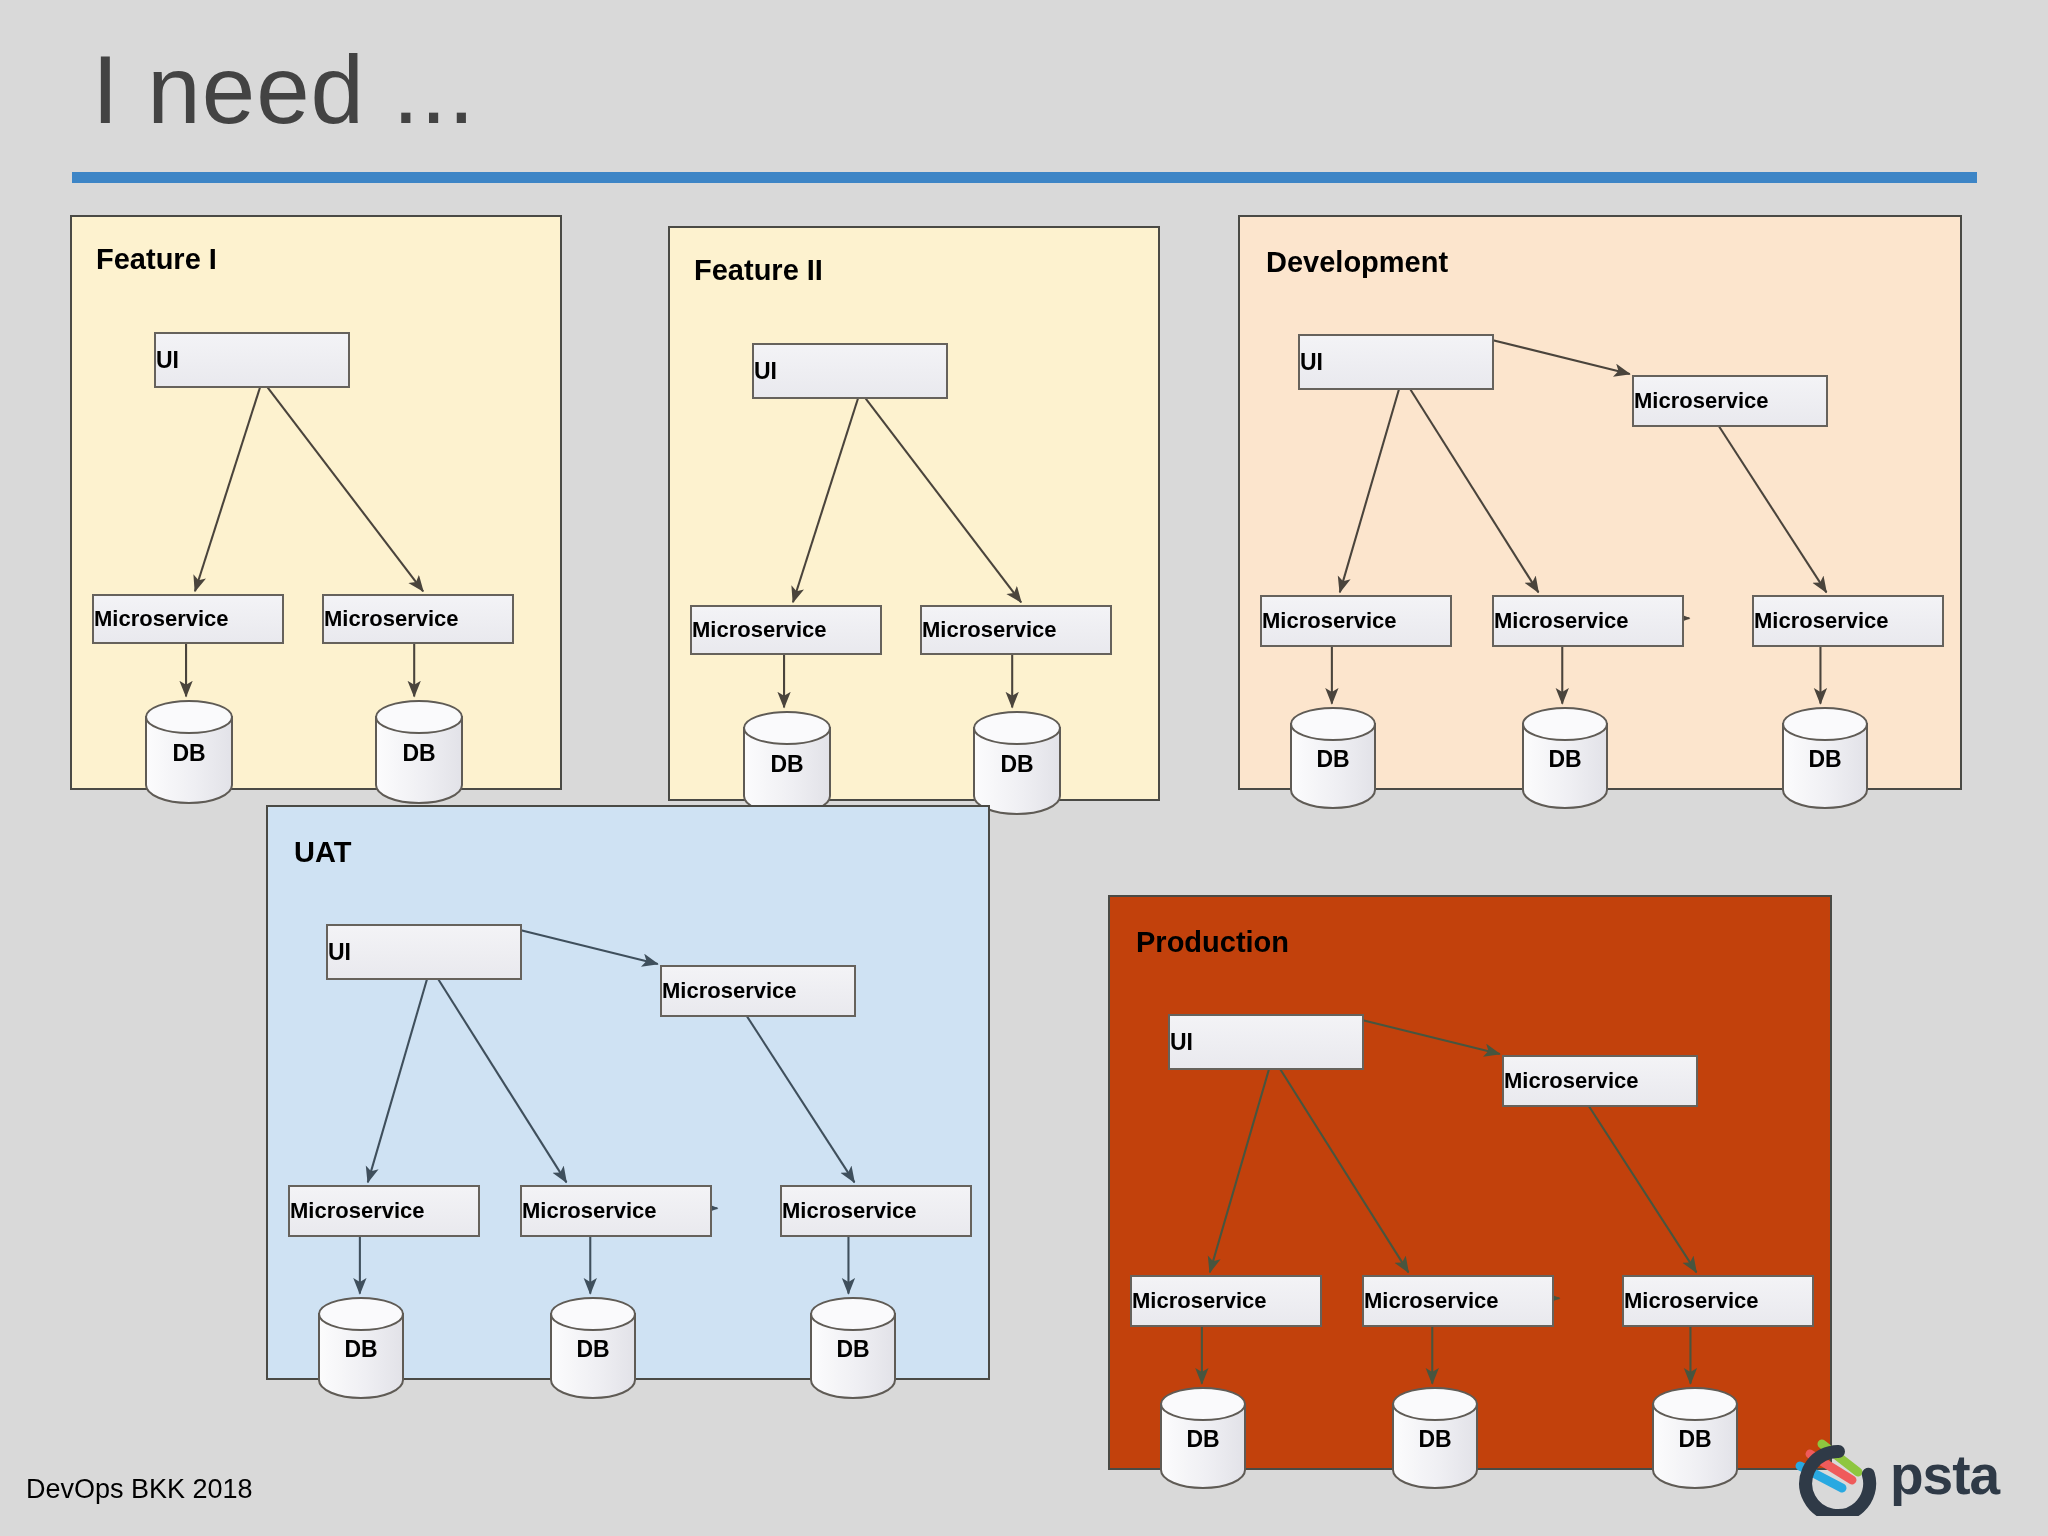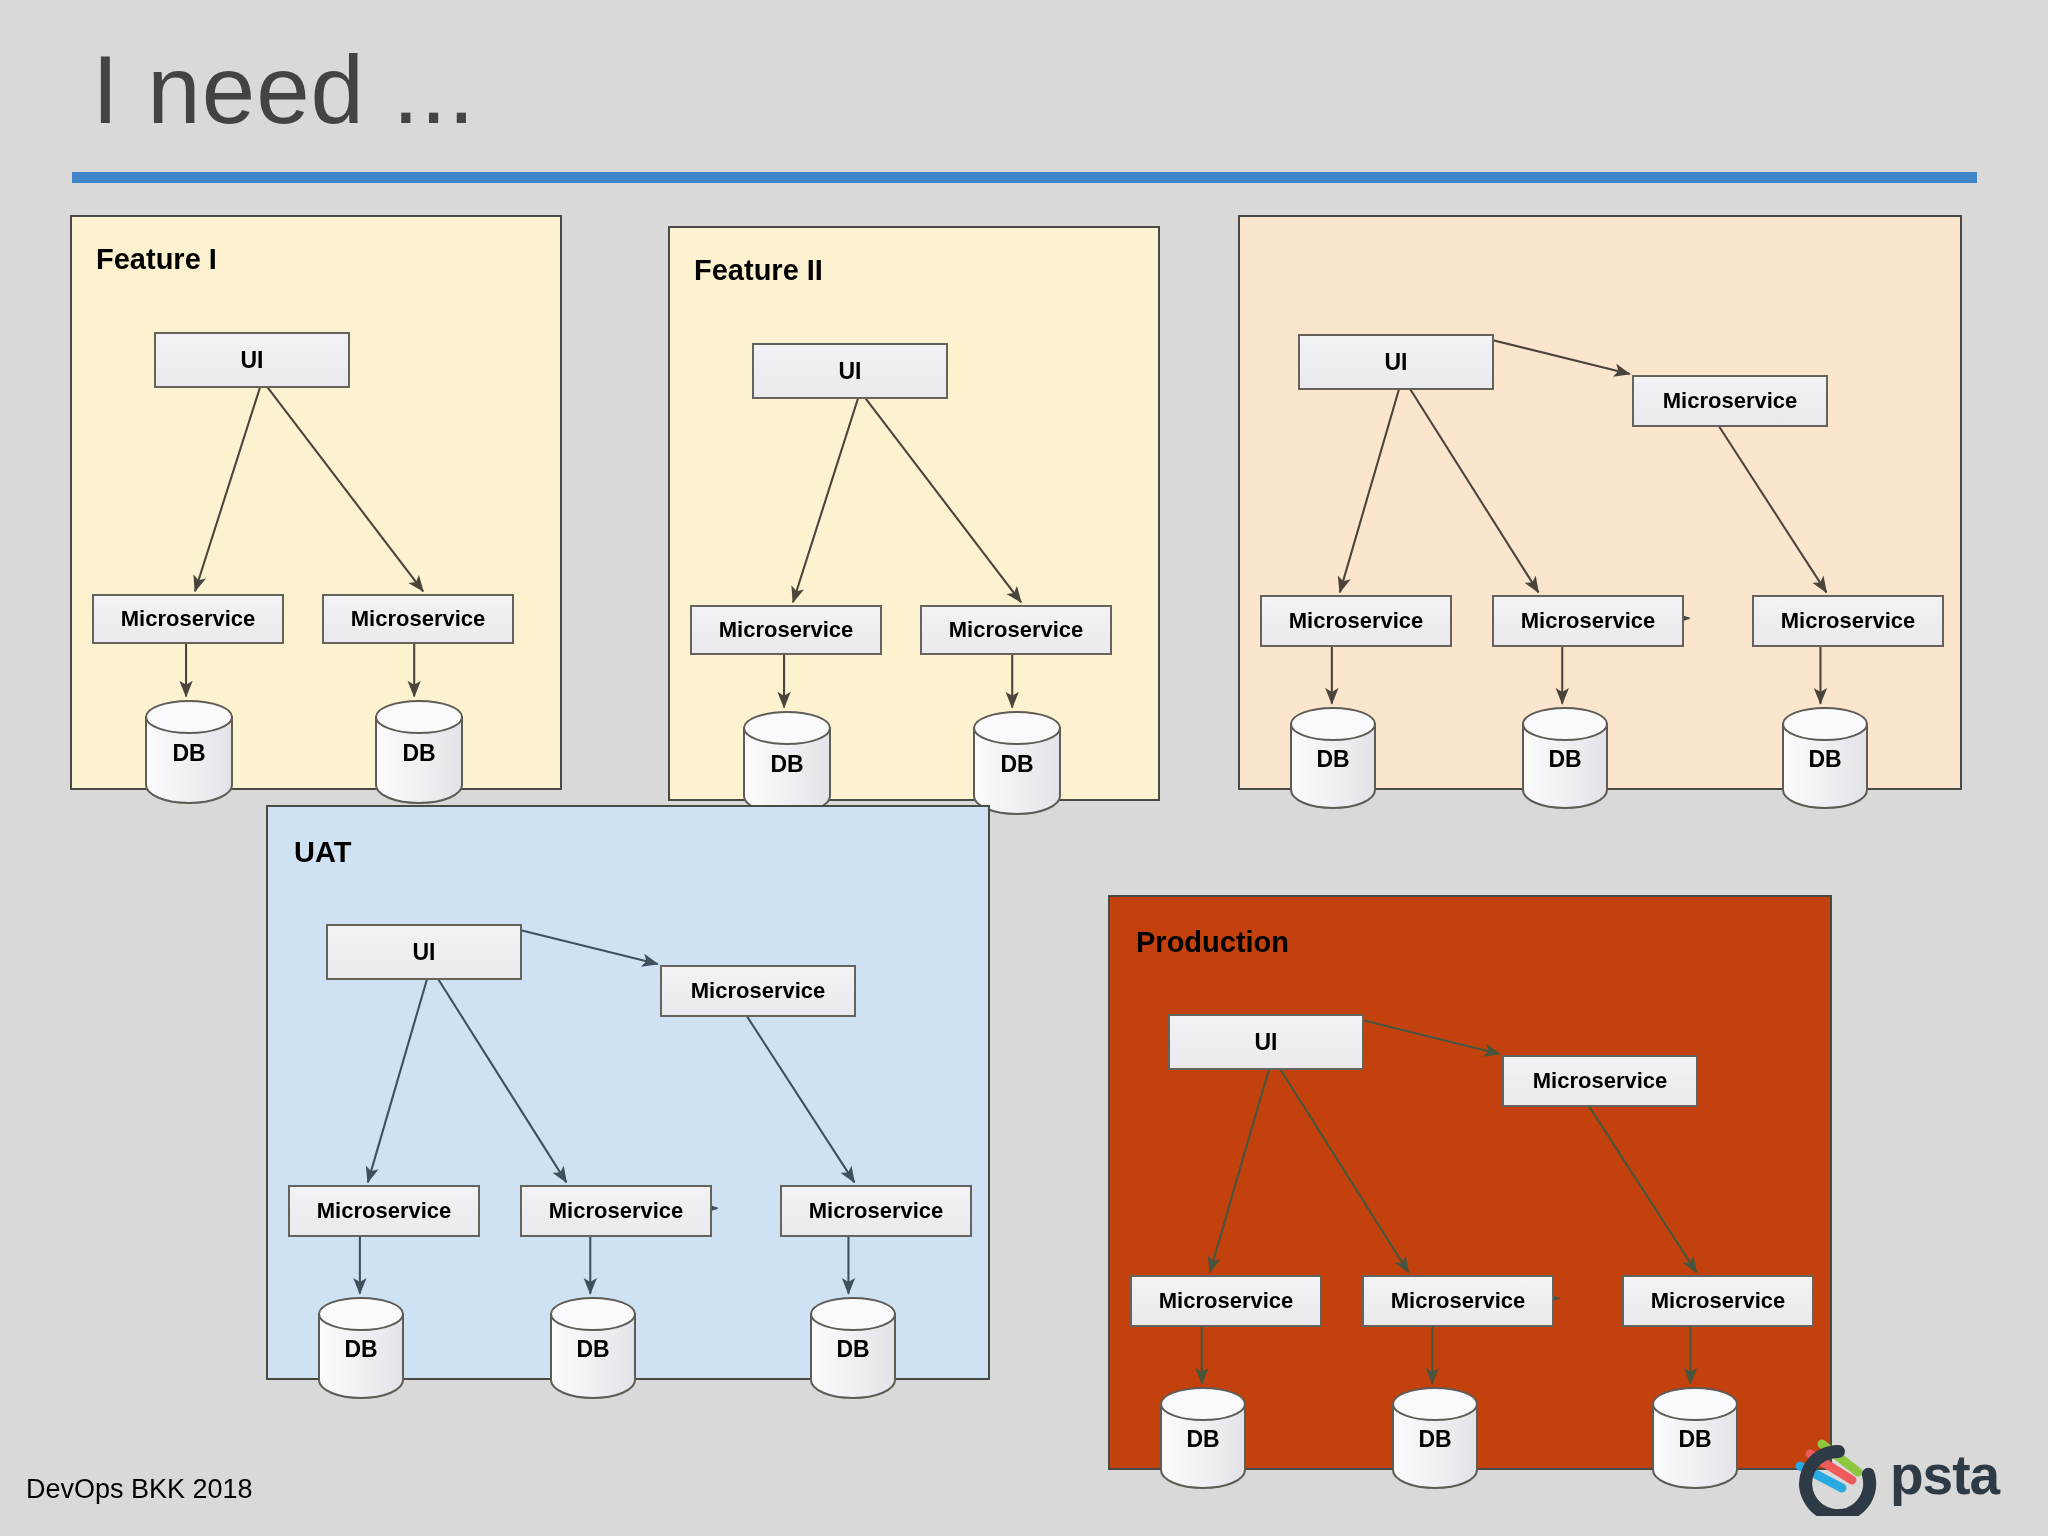--- a/index.html
+++ b/index.html
@@ -36,21 +36,21 @@
   .p-feature{background:#fdf2cf;}
   .p-dev{background:#fce5cd;}
   .p-uat{background:#cfe2f3;}
   .p-prod{background:#c2410c;margin-top:48px;}
 
   
   .node{
     position:absolute;box-sizing:border-box;
     background:linear-gradient(180deg,#f3f3f6 0%,#e9e9ee 100%);
     border:2px solid #66625c;
-    display:flex;align-items:center;justify-content:center;
+    display:flex;align-items:center;
     font-size:22px;font-weight:bold;color:#000;
     white-space:nowrap;
   }
   .node.ui{font-size:23px;}
 
   
   .db{position:absolute;}
   .db svg{display:block;overflow:visible;}
   .db-label{
     position:absolute;left:0;right:0;top:50%;
@@ -165,20 +165,21 @@
     <div class="db" style="left:302px;top:482px;width:90px;height:104px;">
       <svg width="90" height="104" viewBox="0 0 90 104">
         <path d="M2,18 L2,86 A43,18 0 0 0 88,86 L88,18 Z" fill="url(#dbg1)" stroke="#5f5b55" stroke-width="2"></path>
         <ellipse cx="45" cy="18" rx="43" ry="16" fill="#fafafc" stroke="#5f5b55" stroke-width="2"></ellipse>
       </svg>
       <div class="db-label">DB</div>
     </div>
   </div>
 
   <div class="panel p-dev" style="left:1238px;top:215px;width:724px;height:575px;">
+    <div class="panel-title" style="left:26px;top:31px;">Development</div>
 
     <svg class="edges" viewBox="0 0 724 575">
       <defs>
         <marker id="ar-dev" markerWidth="9" markerHeight="9" refX="7.5" refY="3.2" orient="auto">
           <path d="M0,0 L8,3.2 L0,6.4 L1.9,3.2 z" fill="#4a443c"></path>
         </marker>
       </defs>
       <g stroke="#4a443c" stroke-width="2.1" fill="none" marker-end="url(#ar-dev)">
         <path d="M246,122 L392,158"></path>
         <path d="M160,172 L100,378"></path>

